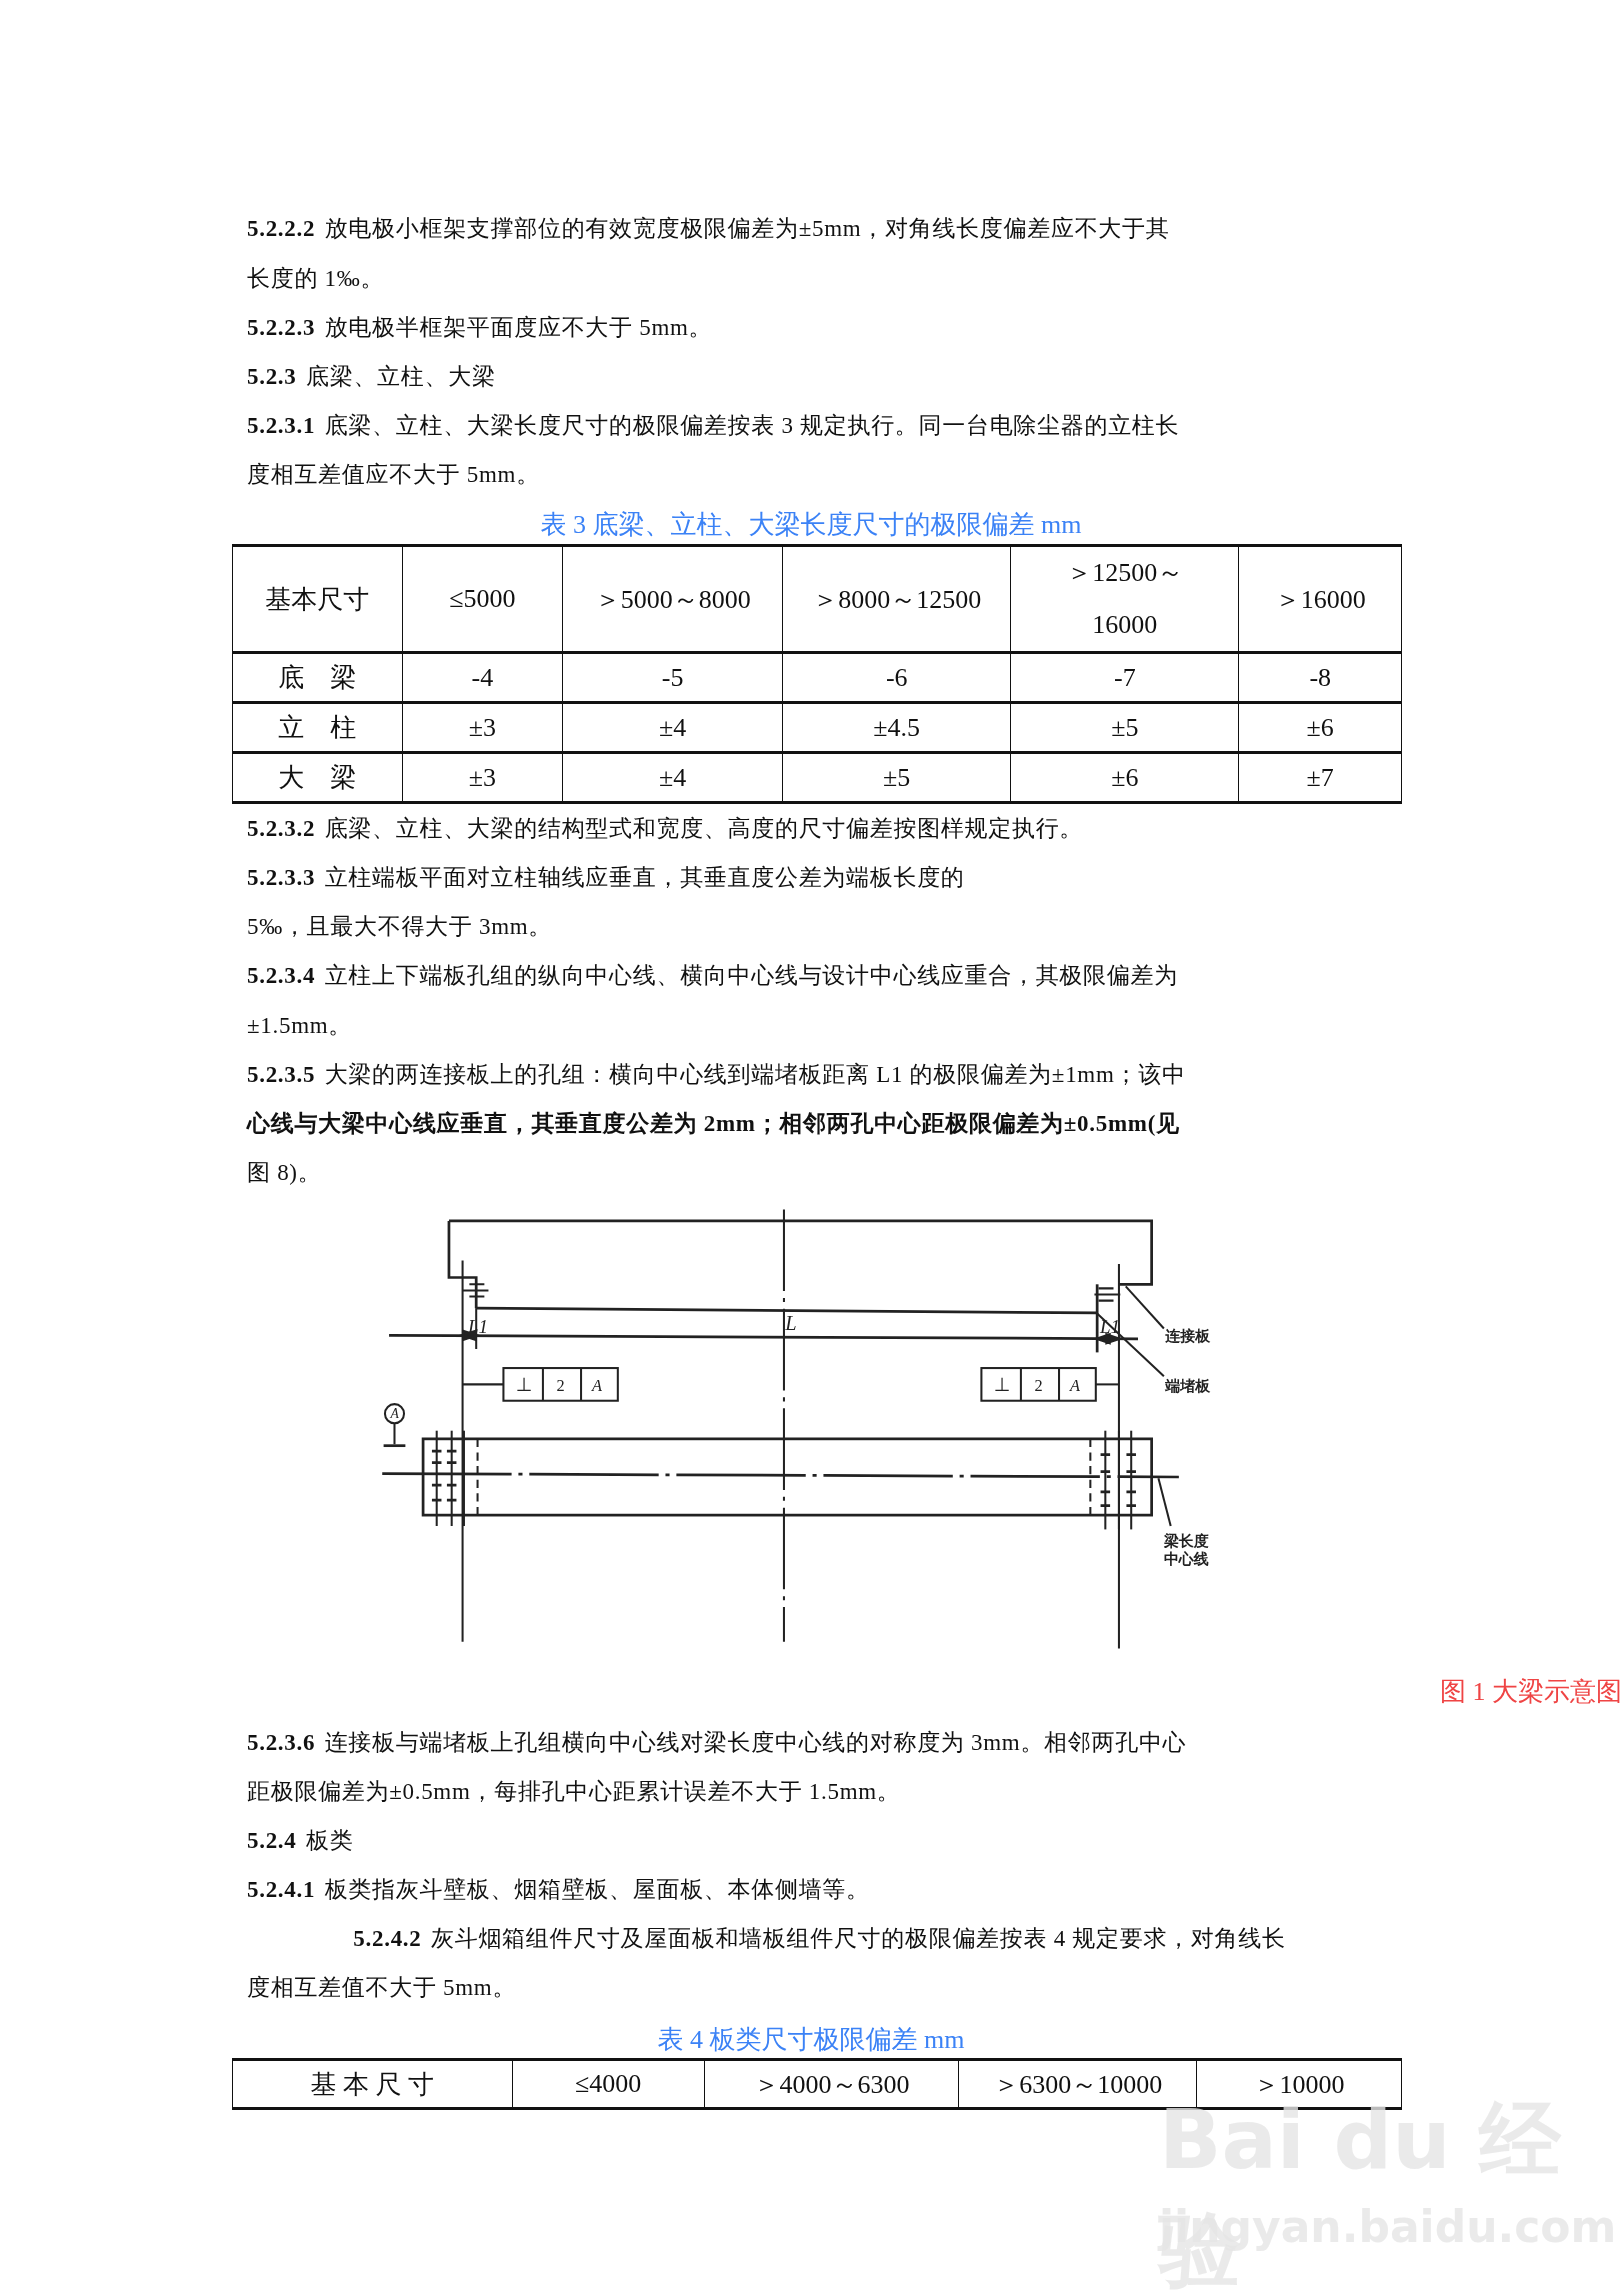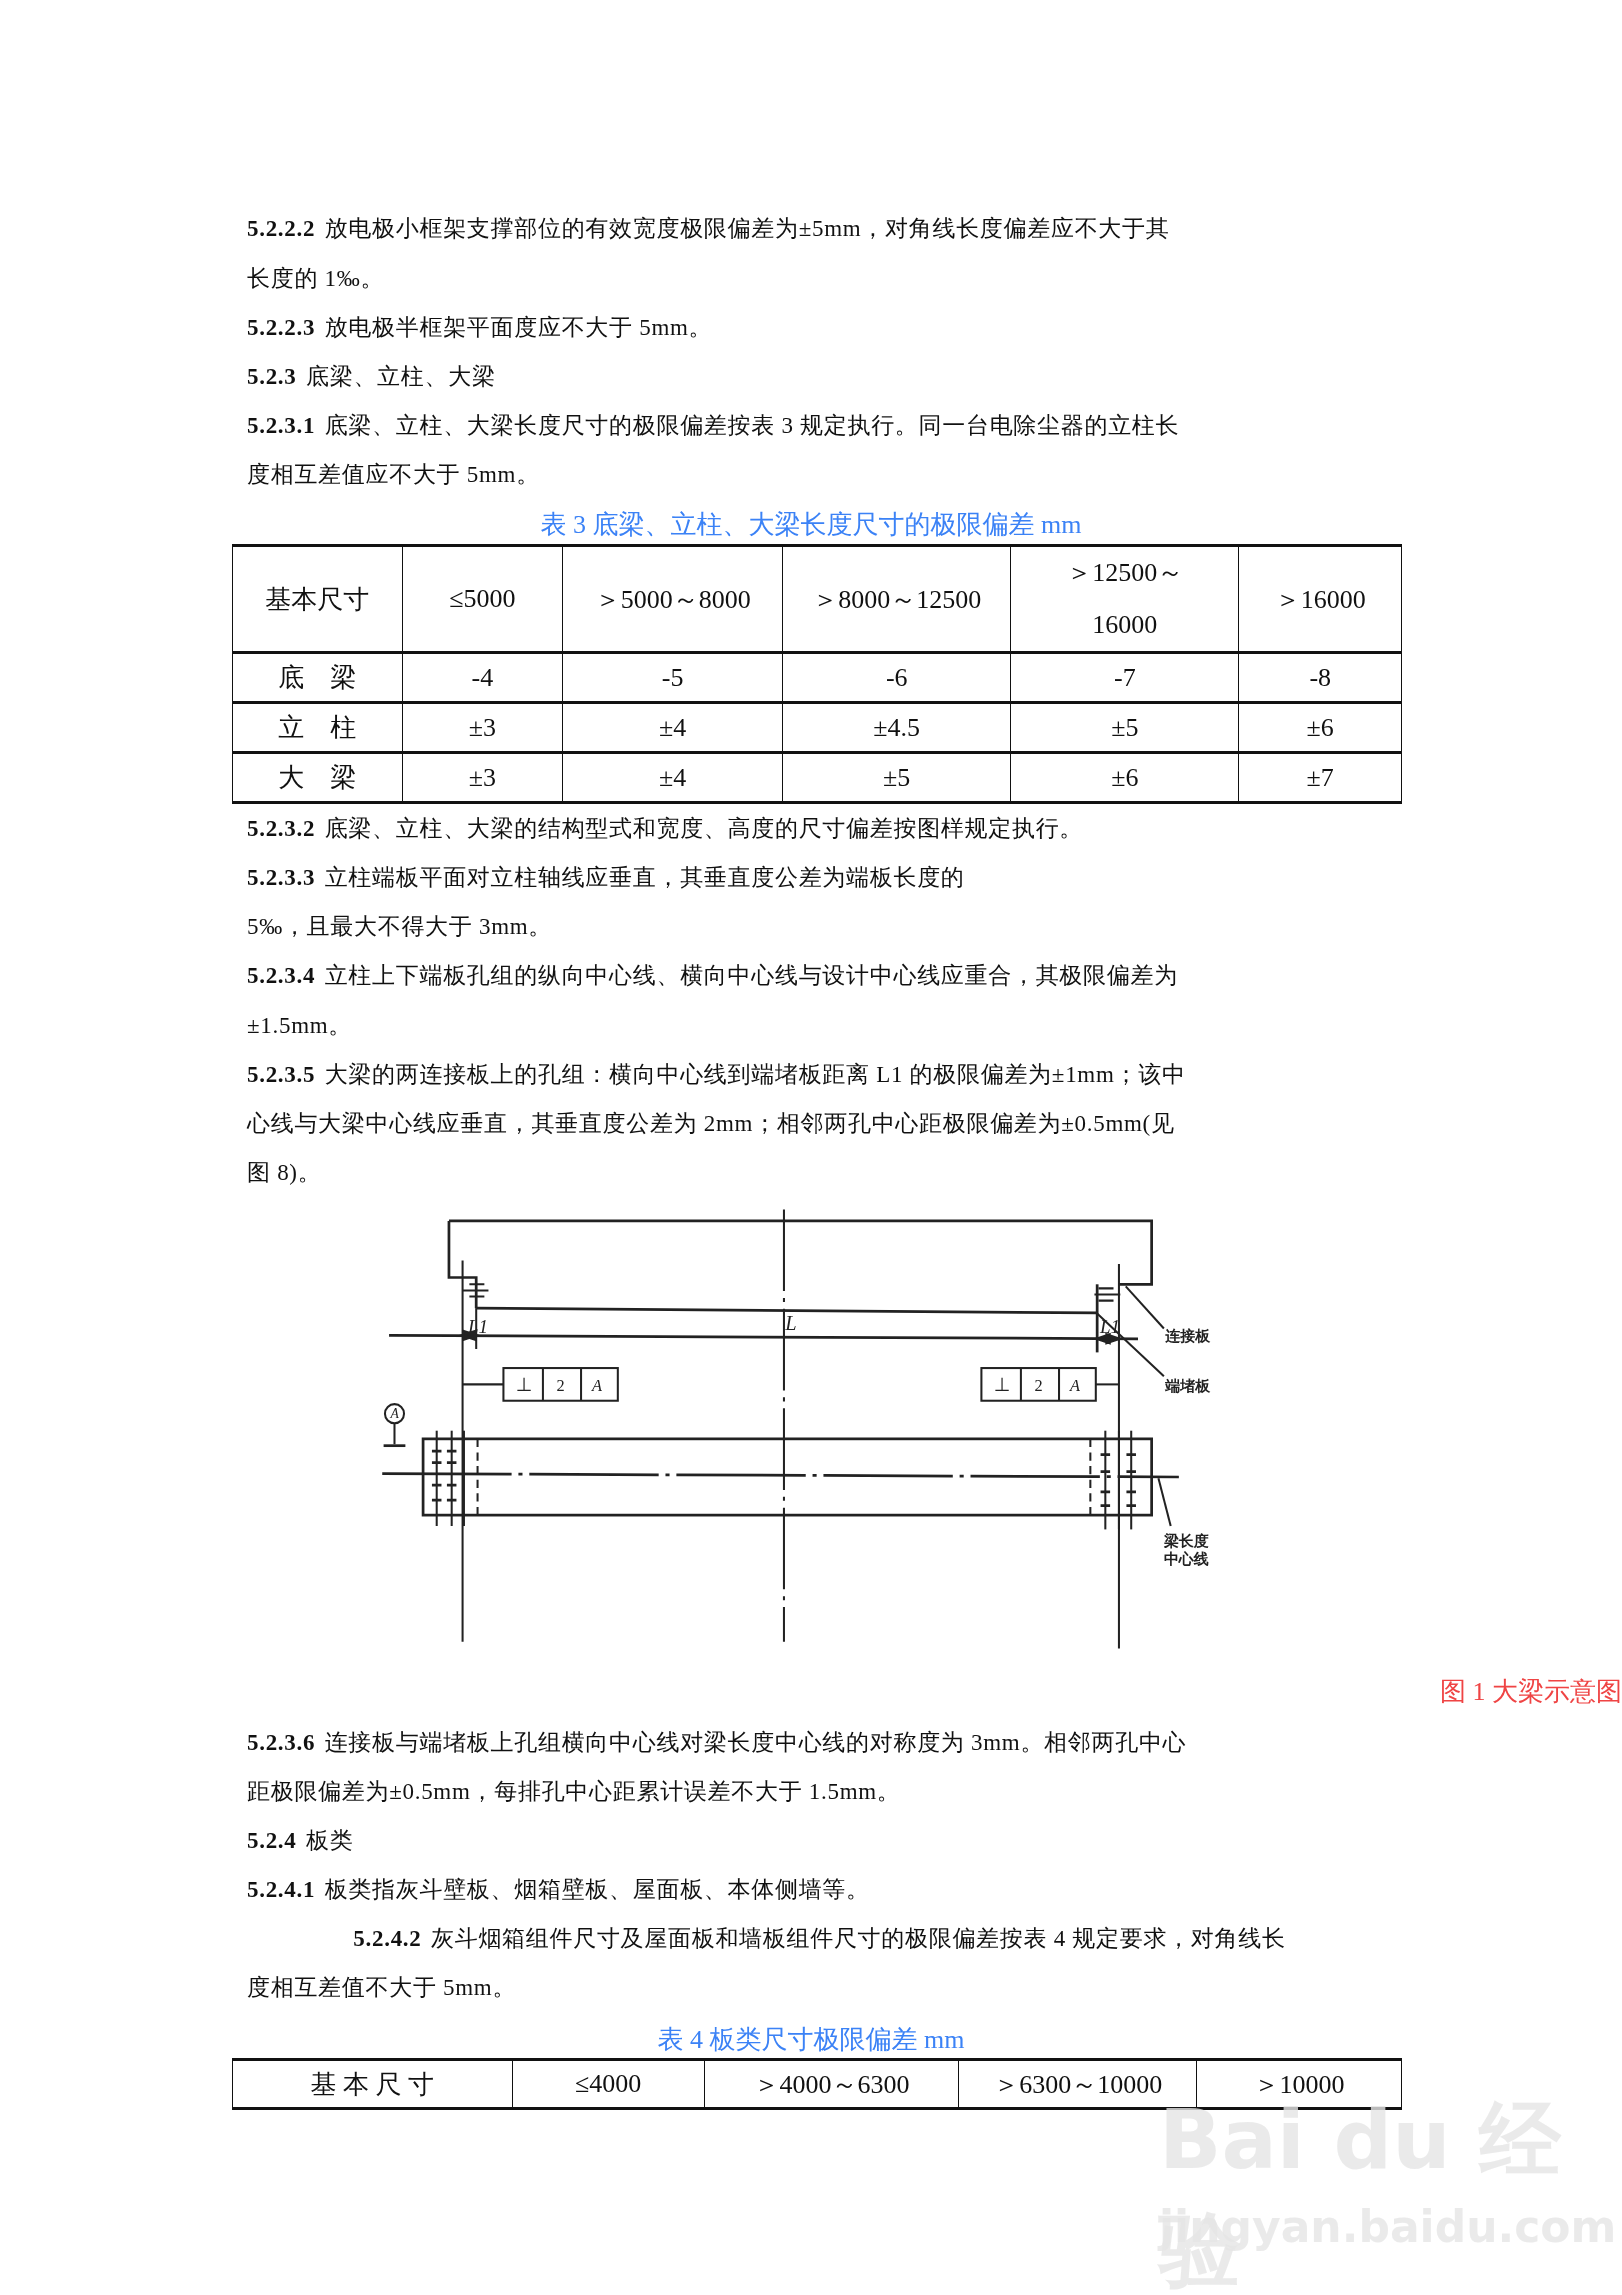--- a/index.html
+++ b/index.html
@@ -62,21 +62,21 @@
   </tr>
 </tbody>
   </table>
 
 <div class="p" style="top:804px;"><b>5.2.3.2</b><span>底梁、立柱、大梁的结构型式和宽度、高度的尺寸偏差按图样规定执行。</span></div>
 <div class="p" style="top:853px;"><b>5.2.3.3</b><span>立柱端板平面对立柱轴线应垂直，其垂直度公差为端板长度的</span></div>
 <div class="p" style="top:902px;">5‰，且最大不得大于 3mm。</div>
 <div class="p" style="top:951px;"><b>5.2.3.4</b><span>立柱上下端板孔组的纵向中心线、横向中心线与设计中心线应重合，其极限偏差为</span></div>
 <div class="p" style="top:1001px;">±1.5mm。</div>
 <div class="p" style="top:1050px;"><b>5.2.3.5</b><span>大梁的两连接板上的孔组：横向中心线到端堵板距离 L1 的极限偏差为±1mm；该中</span></div>
-<div class="p" style="top:1099px;">心线与大梁中心线应垂直，其垂直度公差为 2mm；相邻两孔中心距极限偏差为±0.5mm(见</div>
+<div class="p" style="top:1099px;font-weight:bold;">心线与大梁中心线应垂直，其垂直度公差为 2mm；相邻两孔中心距极限偏差为±0.5mm(见</div>
 <div class="p" style="top:1148px;">图 8)。</div>
 
 <svg style="position:absolute;left:382px;top:1206px;" width="872" height="463" viewBox="0 0 1280 680" fill="none" stroke="#222" stroke-width="4">
 
   <path d="M98,22 H1130 V115 H1082 M98,22 V105 H138 V150"></path>
   <line x1="138" y1="150" x2="1050" y2="157"></line>
   <line x1="1050" y1="115" x2="1050" y2="215"></line>
 
   <line x1="590" y1="5" x2="590" y2="640" stroke-width="3" stroke-dasharray="120,10,6,10"></line>
 

